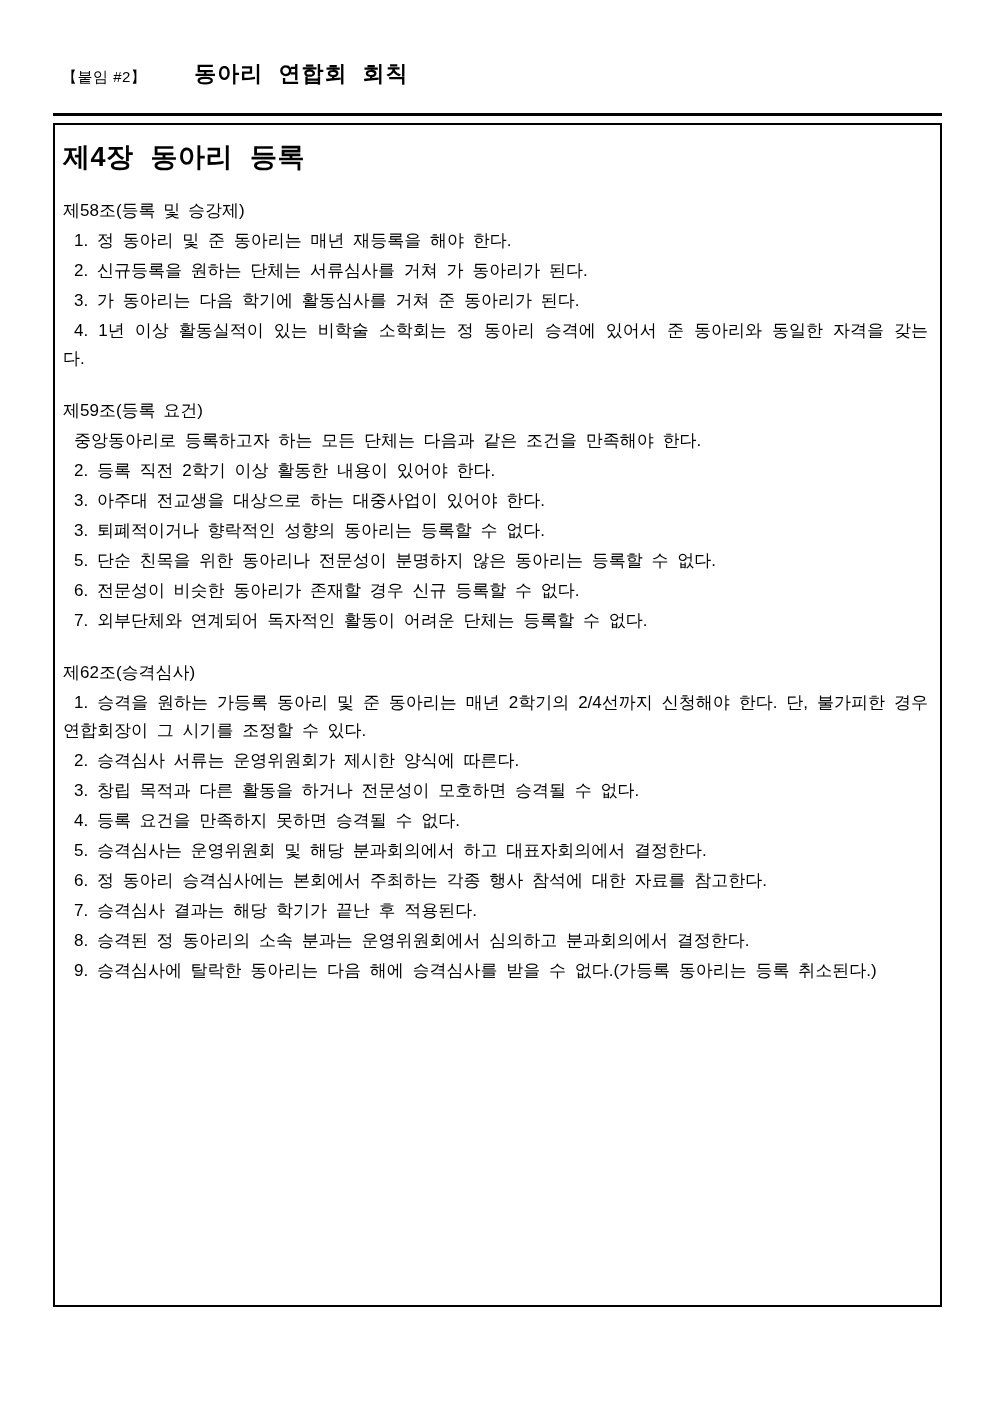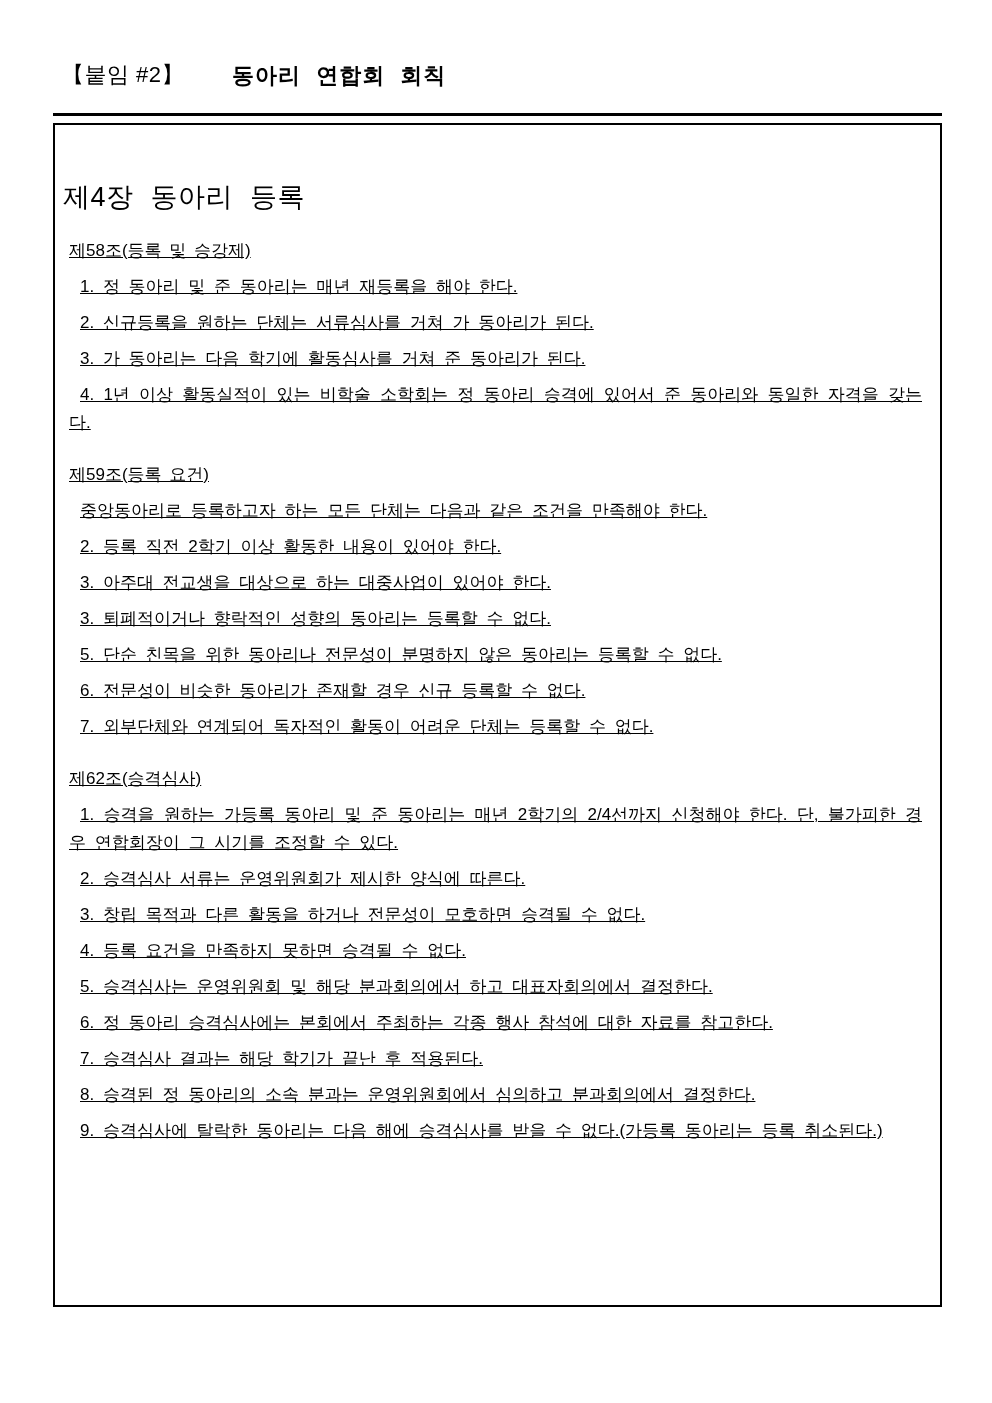--- a/index.html
+++ b/index.html
@@ -17,21 +17,21 @@
   }
   .doc-header {
     position: absolute;
     top: 62px;
     left: 62px;
     display: flex;
     align-items: flex-end;
     white-space: nowrap;
   }
   .attach {
-    font-size: 22px;
+    font-size: 15px;
     line-height: 1.2;
     letter-spacing: 0.5px;
   }
   .doc-title {
     margin-left: 48px;
     font-size: 22px;
     line-height: 1.1;
     font-weight: 600;
     word-spacing: 8px;
     letter-spacing: 1px;
@@ -49,35 +49,34 @@
     top: 123px;
     left: 53px;
     width: 889px;
     height: 1184px;
     border: 2px solid #000000;
     box-sizing: border-box;
     padding: 0 10px 0 6px;
     overflow: hidden;
   }
   .chapter-title {
-    margin: 56px 0 0 2px;
+    margin: 16px 0 0 2px;
     font-size: 27px;
     line-height: 32px;
-    font-weight: normal;
+    font-weight: bold;
     word-spacing: 9px;
     letter-spacing: 0.5px;
   }
   .section {
     margin-top: 24px;
     font-size: 17px;
     line-height: 28px;
   }
   .section p {
-    margin: 8px;
-    text-decoration: underline;
+    margin: 2px;
   }
   .section-heading {
     margin-left: 0;
     word-spacing: 3px;
   }
   .item {
     margin-left: 16px;
     text-indent: 11px;
     text-align: justify;
     word-spacing: 4px;

